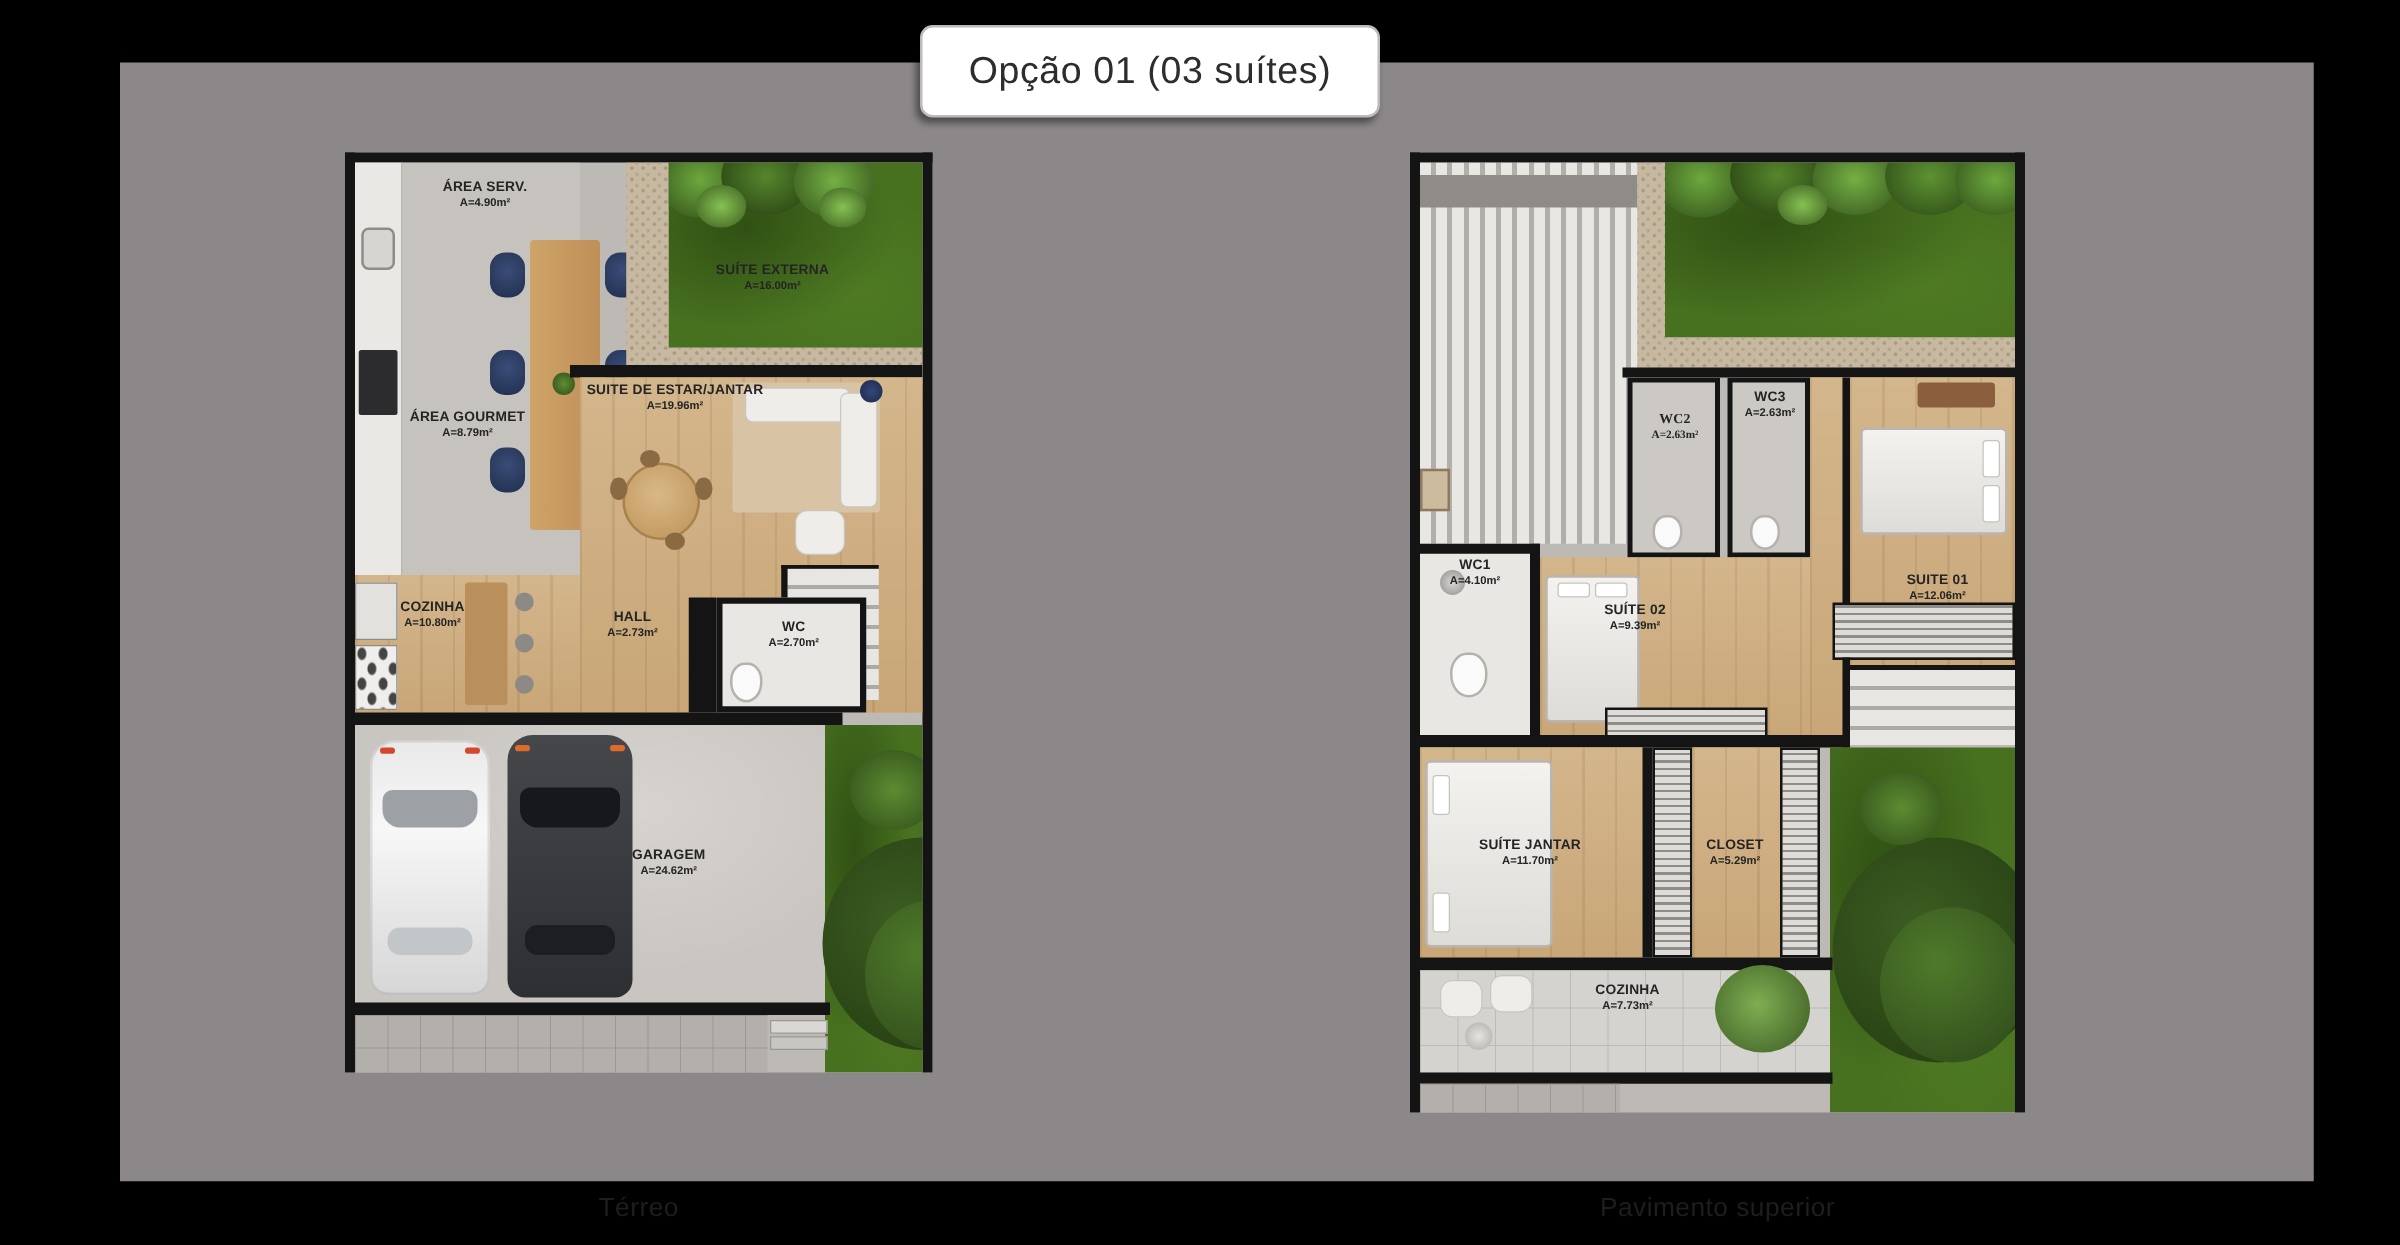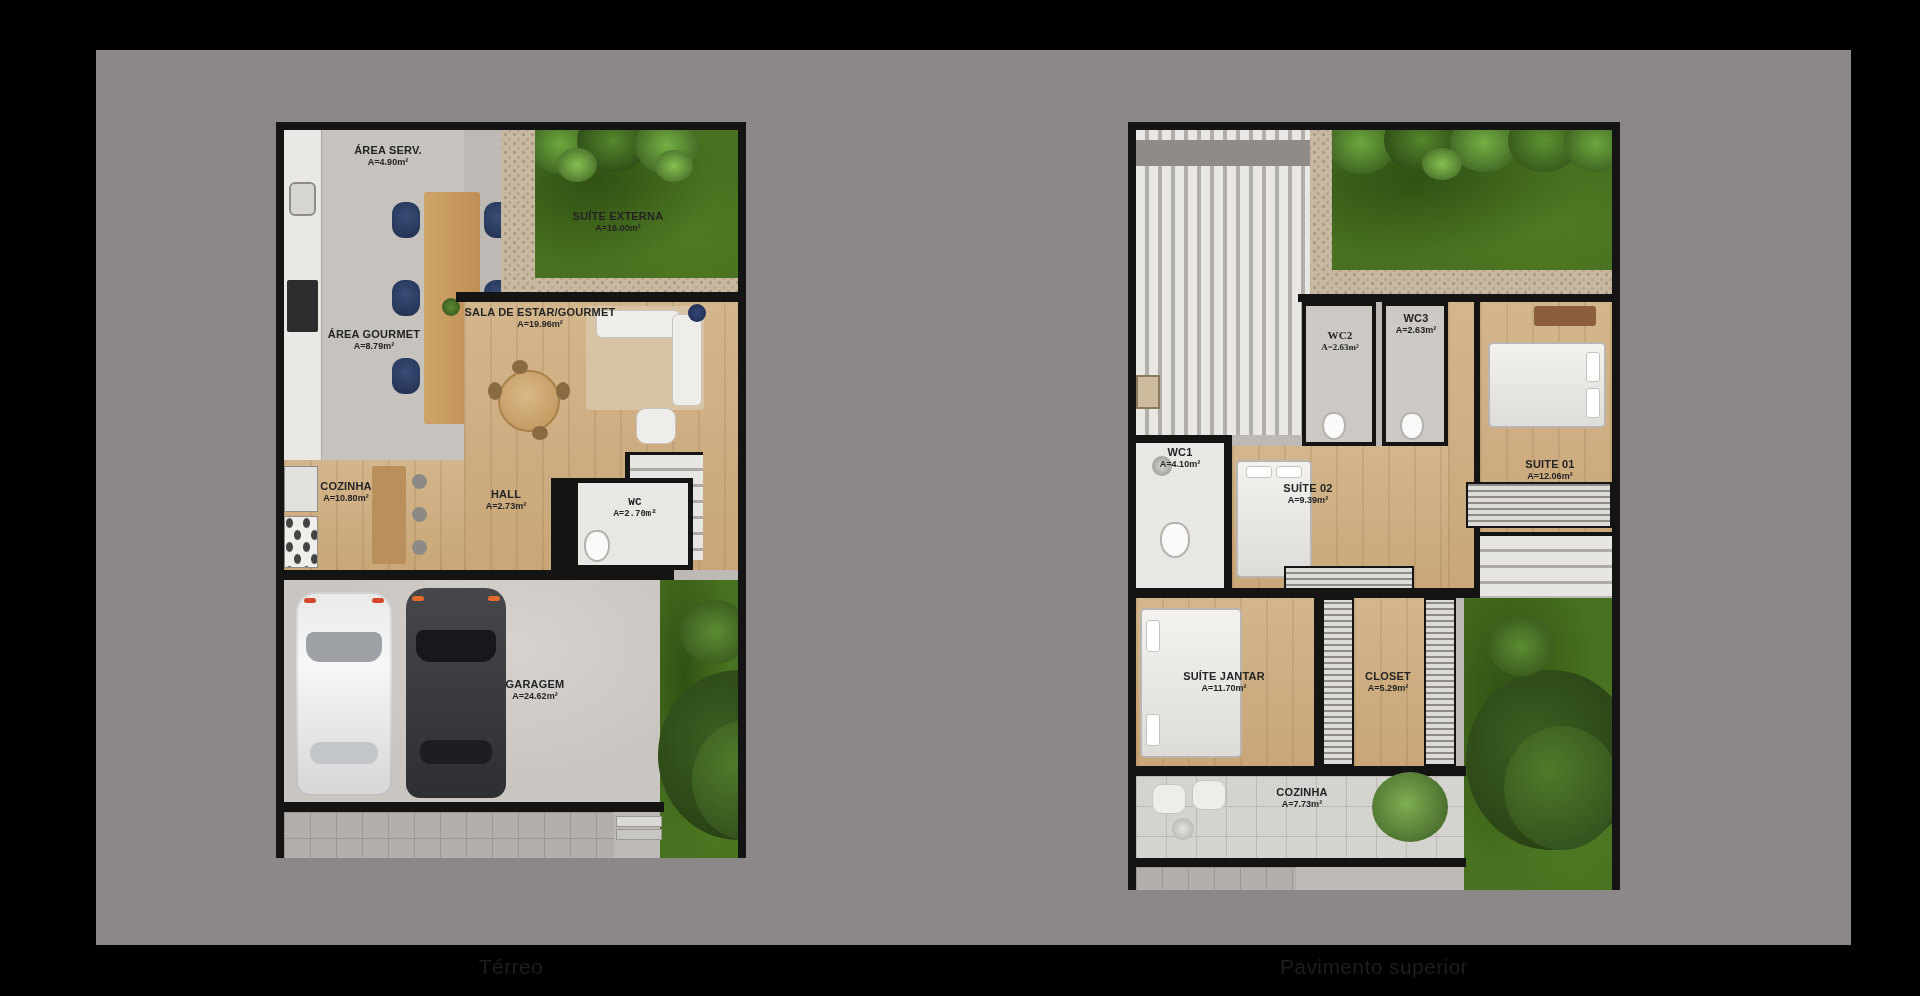--- a/index.html
+++ b/index.html
@@ -59,20 +59,23 @@
   .caption { position:absolute; top:955px; text-align:center; font-size:21px; color:#1e1e1e; letter-spacing:.4px; }
   #caption-terreo { left:276px; width:470px; }
   #caption-superior { left:1128px; width:492px; }
 </style>
 </head>
 <body>
 
 <div id="stage">
   <div class="backdrop"></div>
 
+  <div class="title-badge">
+    <span>Opção 01 (03 suítes)</span>
+  </div>
 
   <div id="plan-terreo" class="plan">
 
     <div style="left:0;top:0;width:180px;height:330px;background:#c6c2bd;"></div>
     <div style="left:0;top:0;width:38px;height:330px;background:#eae8e5;border-right:1px solid #a9a5a0;"></div>
     <div style="left:5px;top:52px;width:27px;height:34px;background:#d7d5d2;border:2px solid #8f8c88;border-radius:6px;"></div>
     <div style="left:3px;top:150px;width:31px;height:52px;background:#2c2c2e;border-radius:2px;"></div>
 
     <div style="left:140px;top:62px;width:56px;height:232px;background:linear-gradient(90deg,#cfa468,#bf8f58);border-radius:3px;"></div>
     <div class="blob" style="left:158px;top:168px;width:18px;height:18px;background:radial-gradient(#5d8c33,#2f4c17);"></div>
@@ -148,36 +151,36 @@
 
     <div class="room-label" style="left:104px;top:14px;">
       <div class="rl-name">ÁREA SERV.</div>
       <div class="rl-area">A=4.90m²</div>
     </div>
     <div class="room-label" style="left:334px;top:80px;">
       <div class="rl-name">SUÍTE EXTERNA</div>
       <div class="rl-area">A=16.00m²</div>
     </div>
     <div class="room-label" style="left:256px;top:176px;">
-      <div class="rl-name">SALA DE ESTAR/GOURMET</div>
+      <div class="rl-name">SUITE DE ESTAR/JANTAR</div>
       <div class="rl-area">A=19.96m²</div>
     </div>
     <div class="room-label" style="left:90px;top:198px;">
       <div class="rl-name">ÁREA GOURMET</div>
       <div class="rl-area">A=8.79m²</div>
     </div>
     <div class="room-label" style="left:62px;top:350px;">
       <div class="rl-name">COZINHA</div>
       <div class="rl-area">A=10.80m²</div>
     </div>
     <div class="room-label" style="left:222px;top:358px;">
       <div class="rl-name">HALL</div>
       <div class="rl-area">A=2.73m²</div>
     </div>
-    <div class="room-label" style="left:351px;top:366px;font-family:Liberation Mono, monospace;">
+    <div class="room-label" style="left:351px;top:366px;">
       <div class="rl-name">WC</div>
       <div class="rl-area">A=2.70m²</div>
     </div>
     <div class="room-label" style="left:251px;top:548px;">
       <div class="rl-name">GARAGEM</div>
       <div class="rl-area">A=24.62m²</div>
     </div>
   </div>
 
   <div id="plan-superior" class="plan">

